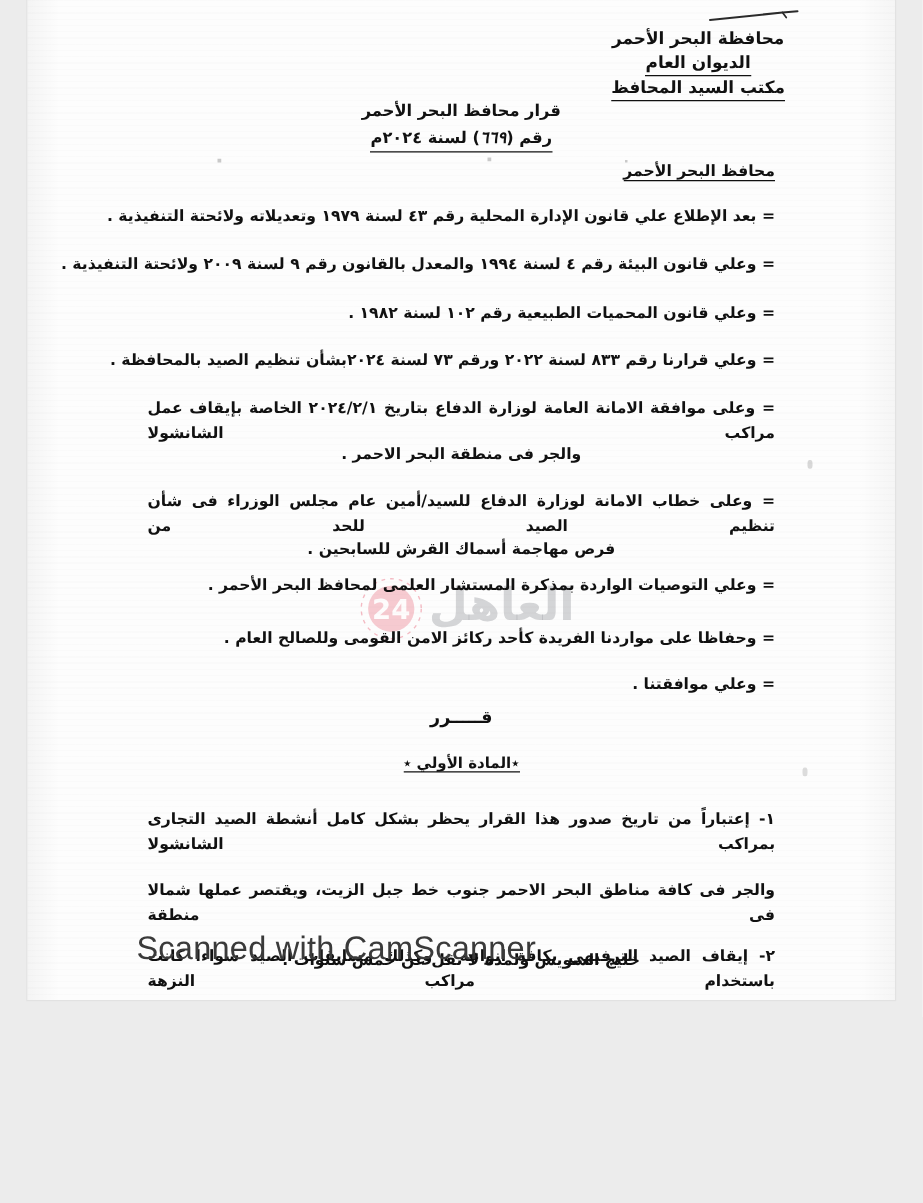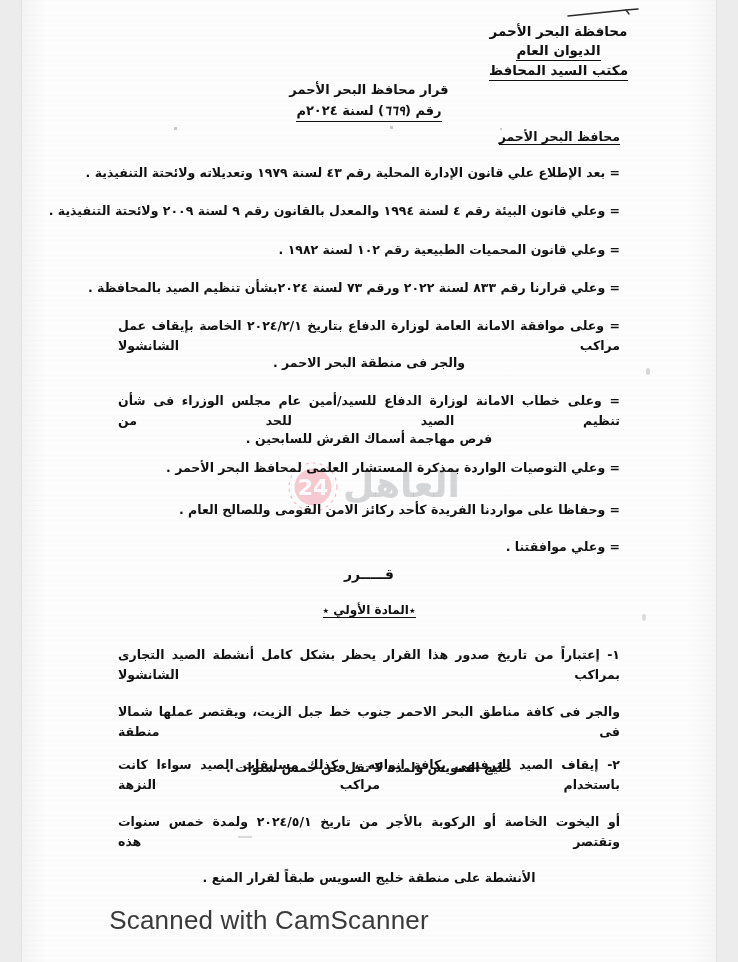--- a/index.html
+++ b/index.html
@@ -19,21 +19,21 @@
     position: relative;
     width: 738px;
     height: 962px;
     background: #ececec;
   }
   #page-sheet {
     position: absolute;
     left: 22px;
     top: 0px;
     width: 694px;
-    height: 962px;
+    height: 800px;
     background: #fdfdfd;
     box-shadow: 0 0 0 1px #e2e2e2;
     overflow: hidden;
   }
   
   #scan-banding {
     position: absolute;
     inset: 0;
     background: repeating-linear-gradient(
       180deg,

